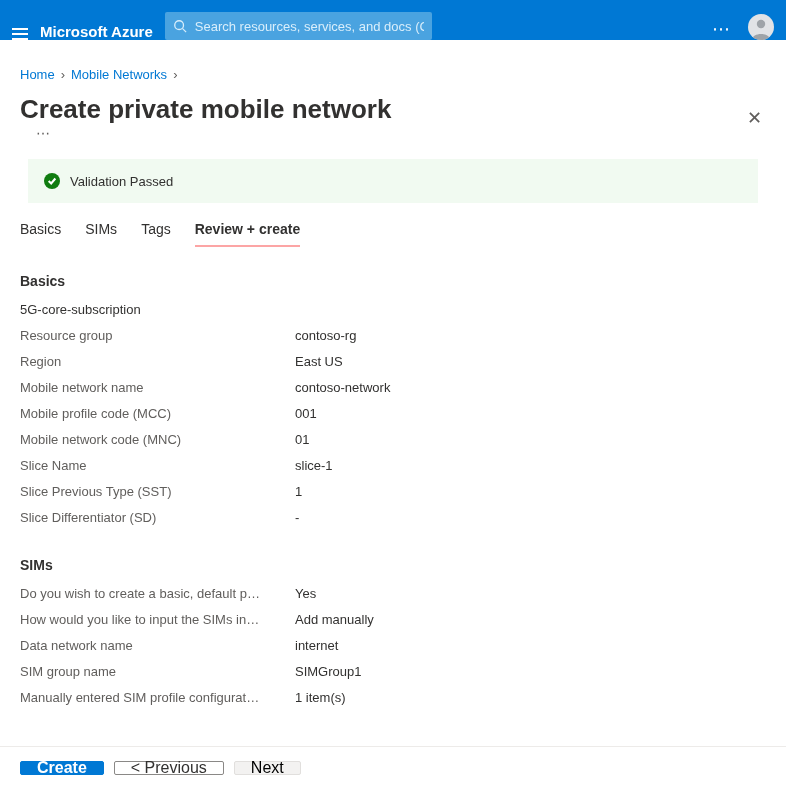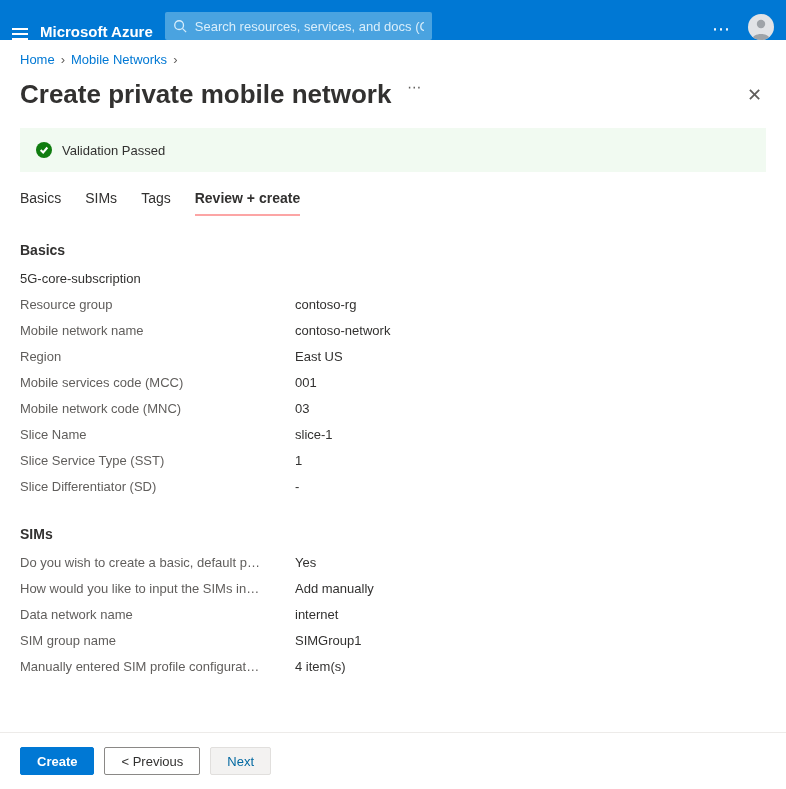--- a/index.html
+++ b/index.html
@@ -13,55 +13,55 @@
   .searchbox { flex: 1; max-width: 400px; height: 28px; background: #4aa3e0; border-radius: 2px; display: flex; align-items: center; padding: 0 8px; gap: 8px; }
   .searchbox svg { width: 14px; height: 14px; fill: none; stroke: #d9eefb; stroke-width: 1.5; }
   .searchbox input { background: transparent; border: none; outline: none; color: #d9eefb; font-size: 13px; flex: 1; }
   .searchbox input::placeholder { color: #d9eefb; }
   .top-spacer { flex: 1; }
   .top-dots { color: #fff; font-size: 18px; letter-spacing: 2px; cursor: pointer; padding: 0 4px; }
   .avatar { width: 26px; height: 26px; border-radius: 50%; background: #e1e3e6; display: flex; align-items: center; justify-content: center; overflow: hidden; }
   .avatar svg { width: 26px; height: 26px; }
   
   
-  .breadcrumb { padding: 12px 20px 6px; font-size: 13px; display: flex; align-items: center; gap: 6px; }
+  .breadcrumb { padding: 27px 20px 6px; font-size: 13px; display: flex; align-items: center; gap: 6px; }
   .breadcrumb a { color: #0078d4; text-decoration: none; cursor: pointer; }
   .breadcrumb .sep { color: #605e5c; }
   
   
   .titlerow { padding: 6px 20px 18px; display: flex; align-items: center; justify-content: space-between; }
   .titlerow h1 { font-size: 26px; font-weight: 600; color: #323130; }
   .title-ell { color: #605e5c; letter-spacing: 1px; cursor: pointer; padding: 0 8px; font-size: 14px; margin-left: 8px; }
   .close-x { font-size: 18px; color: #605e5c; cursor: pointer; padding: 4px; font-weight: 300; }
-  .title-left { display: flex; align-items: flex-start; }
+  .title-left { display: flex; align-items: flex-start; flex-direction: column; }
   
   
-  .banner { margin: 0 20px 18px; background: #f1faf1; padding: 14px 16px; display: flex; align-items: center; gap: 10px; }
+  .banner { margin: 0 28px 18px; background: #f1faf1; padding: 14px 16px; display: flex; align-items: center; gap: 10px; }
   .check { width: 16px; height: 16px; border-radius: 50%; background: #107c10; display: flex; align-items: center; justify-content: center; }
   .check svg { width: 10px; height: 10px; stroke: #fff; stroke-width: 2.5; fill: none; }
   .banner-text { font-size: 13px; color: #323130; }
   
   
   .tabs { padding: 0 20px; display: flex; gap: 24px; border-bottom: none; margin-bottom: 26px; }
   .tab { font-size: 14px; color: #323130; padding-bottom: 8px; cursor: pointer; }
   .tab.active { font-weight: 600; border-bottom: 2px solid #fca5a5; }
   
   
   .section { padding: 0 20px 22px; }
   .section h2 { font-size: 14px; font-weight: 600; margin-bottom: 12px; color: #323130; }
   .kv { display: flex; font-size: 13px; margin-bottom: 8px; line-height: 18px; }
   .kv .k { width: 275px; color: #605e5c; white-space: nowrap; overflow: hidden; text-overflow: ellipsis; }
   .kv .v { color: #323130; }
   
   
   .footer { position: absolute; bottom: 0; left: 0; right: 0; border-top: 1px solid #edebe9; padding: 14px 20px; display: flex; gap: 10px; background: #fff; }
-  .btn { height: 28px; padding: 0 16px; font-size: 13px; border-radius: 2px; cursor: pointer; display: inline-flex; align-items: center; justify-content: center; }
+  .btn { height: 14px; padding: 0 16px; font-size: 16px; border-radius: 2px; cursor: pointer; display: inline-flex; align-items: center; justify-content: center; }
   .btn-primary { background: #0078d4; color: #fff; border: 1px solid #0078d4; font-weight: 600; }
   .btn-secondary { background: #fff; color: #323130; border: 1px solid #8a8886; }
-  .btn-disabled { background: #f3f2f1; color: #0369a1; border: 1px solid #e1dfdd; cursor: default; }
+  .btn-disabled { background: #f3f2f1; color: #000000; border: 1px solid #e1dfdd; cursor: default; }
 </style>
 </head>
 <body>
 
 <div class="topbar">
   <div class="hamburger">
     <span></span>
       <span></span>
       <span></span>
   </div>
@@ -117,41 +117,41 @@
 <div class="section">
   <h2>Basics</h2>
   <div class="kv">
       <div class="v">5G-core-subscription</div>
     </div>
   <div class="kv">
       <div class="k">Resource group</div>
       <div class="v">contoso-rg</div>
     </div>
   <div class="kv">
+      <div class="k">Region</div>
+      <div class="v">East US</div>
+    </div>
+  <div class="kv">
       <div class="k">Mobile network name</div>
       <div class="v">contoso-network</div>
     </div>
   <div class="kv">
-      <div class="k">Region</div>
-      <div class="v">East US</div>
-    </div>
-  <div class="kv">
-      <div class="k">Mobile services code (MCC)</div>
+      <div class="k">Mobile profile code (MCC)</div>
       <div class="v">001</div>
     </div>
   <div class="kv">
       <div class="k">Mobile network code (MNC)</div>
-      <div class="v">03</div>
+      <div class="v">01</div>
     </div>
   <div class="kv">
       <div class="k">Slice Name</div>
       <div class="v">slice-1</div>
     </div>
   <div class="kv">
-      <div class="k">Slice Service Type (SST)</div>
+      <div class="k">Slice Previous Type (SST)</div>
       <div class="v">1</div>
     </div>
   <div class="kv">
       <div class="k">Slice Differentiator (SD)</div>
       <div class="v">-</div>
     </div>
 </div>
 
 <div class="section">
   <h2>SIMs</h2>
@@ -166,21 +166,21 @@
   <div class="kv">
       <div class="k">Data network name</div>
       <div class="v">internet</div>
     </div>
   <div class="kv">
       <div class="k">SIM group name</div>
       <div class="v">SIMGroup1</div>
     </div>
   <div class="kv">
       <div class="k">Manually entered SIM profile configurat…</div>
-      <div class="v">4 item(s)</div>
+      <div class="v">1 item(s)</div>
     </div>
 </div>
 
 <div class="footer">
   <button class="btn btn-primary">Create</button>
   <button class="btn btn-secondary">&lt; Previous</button>
   <button class="btn btn-disabled">Next</button>
 </div>
 
 </body></html>

